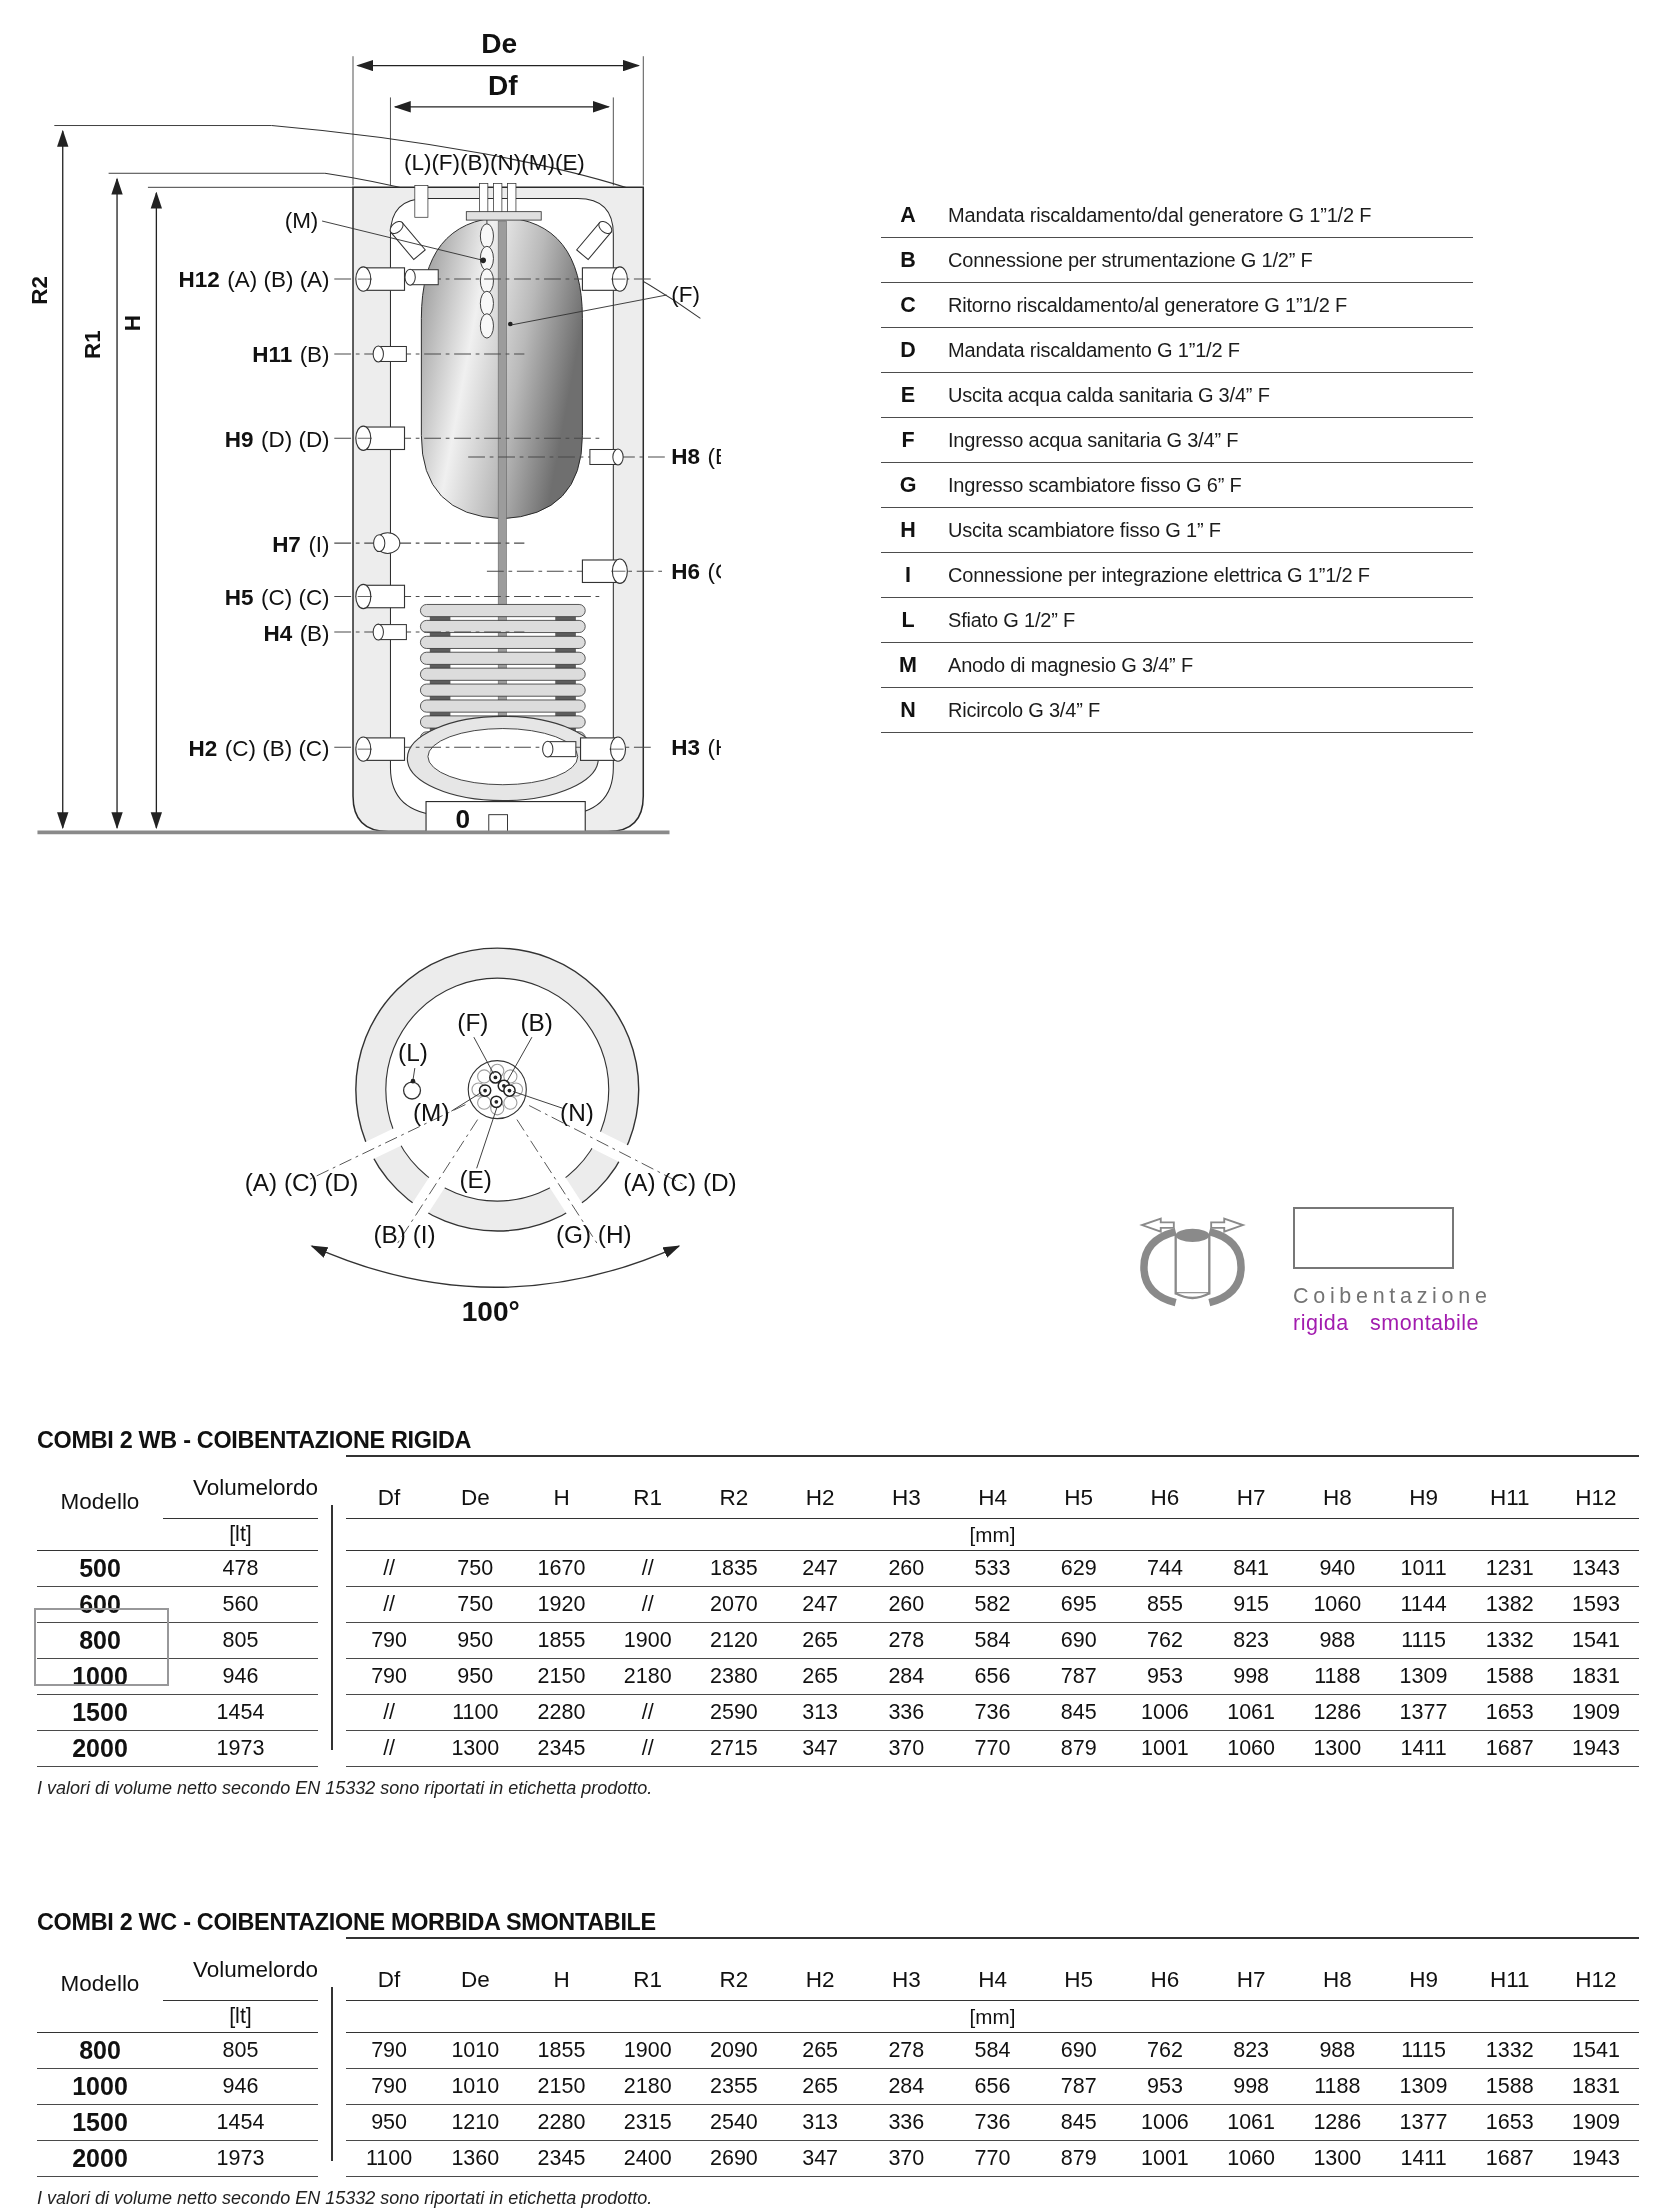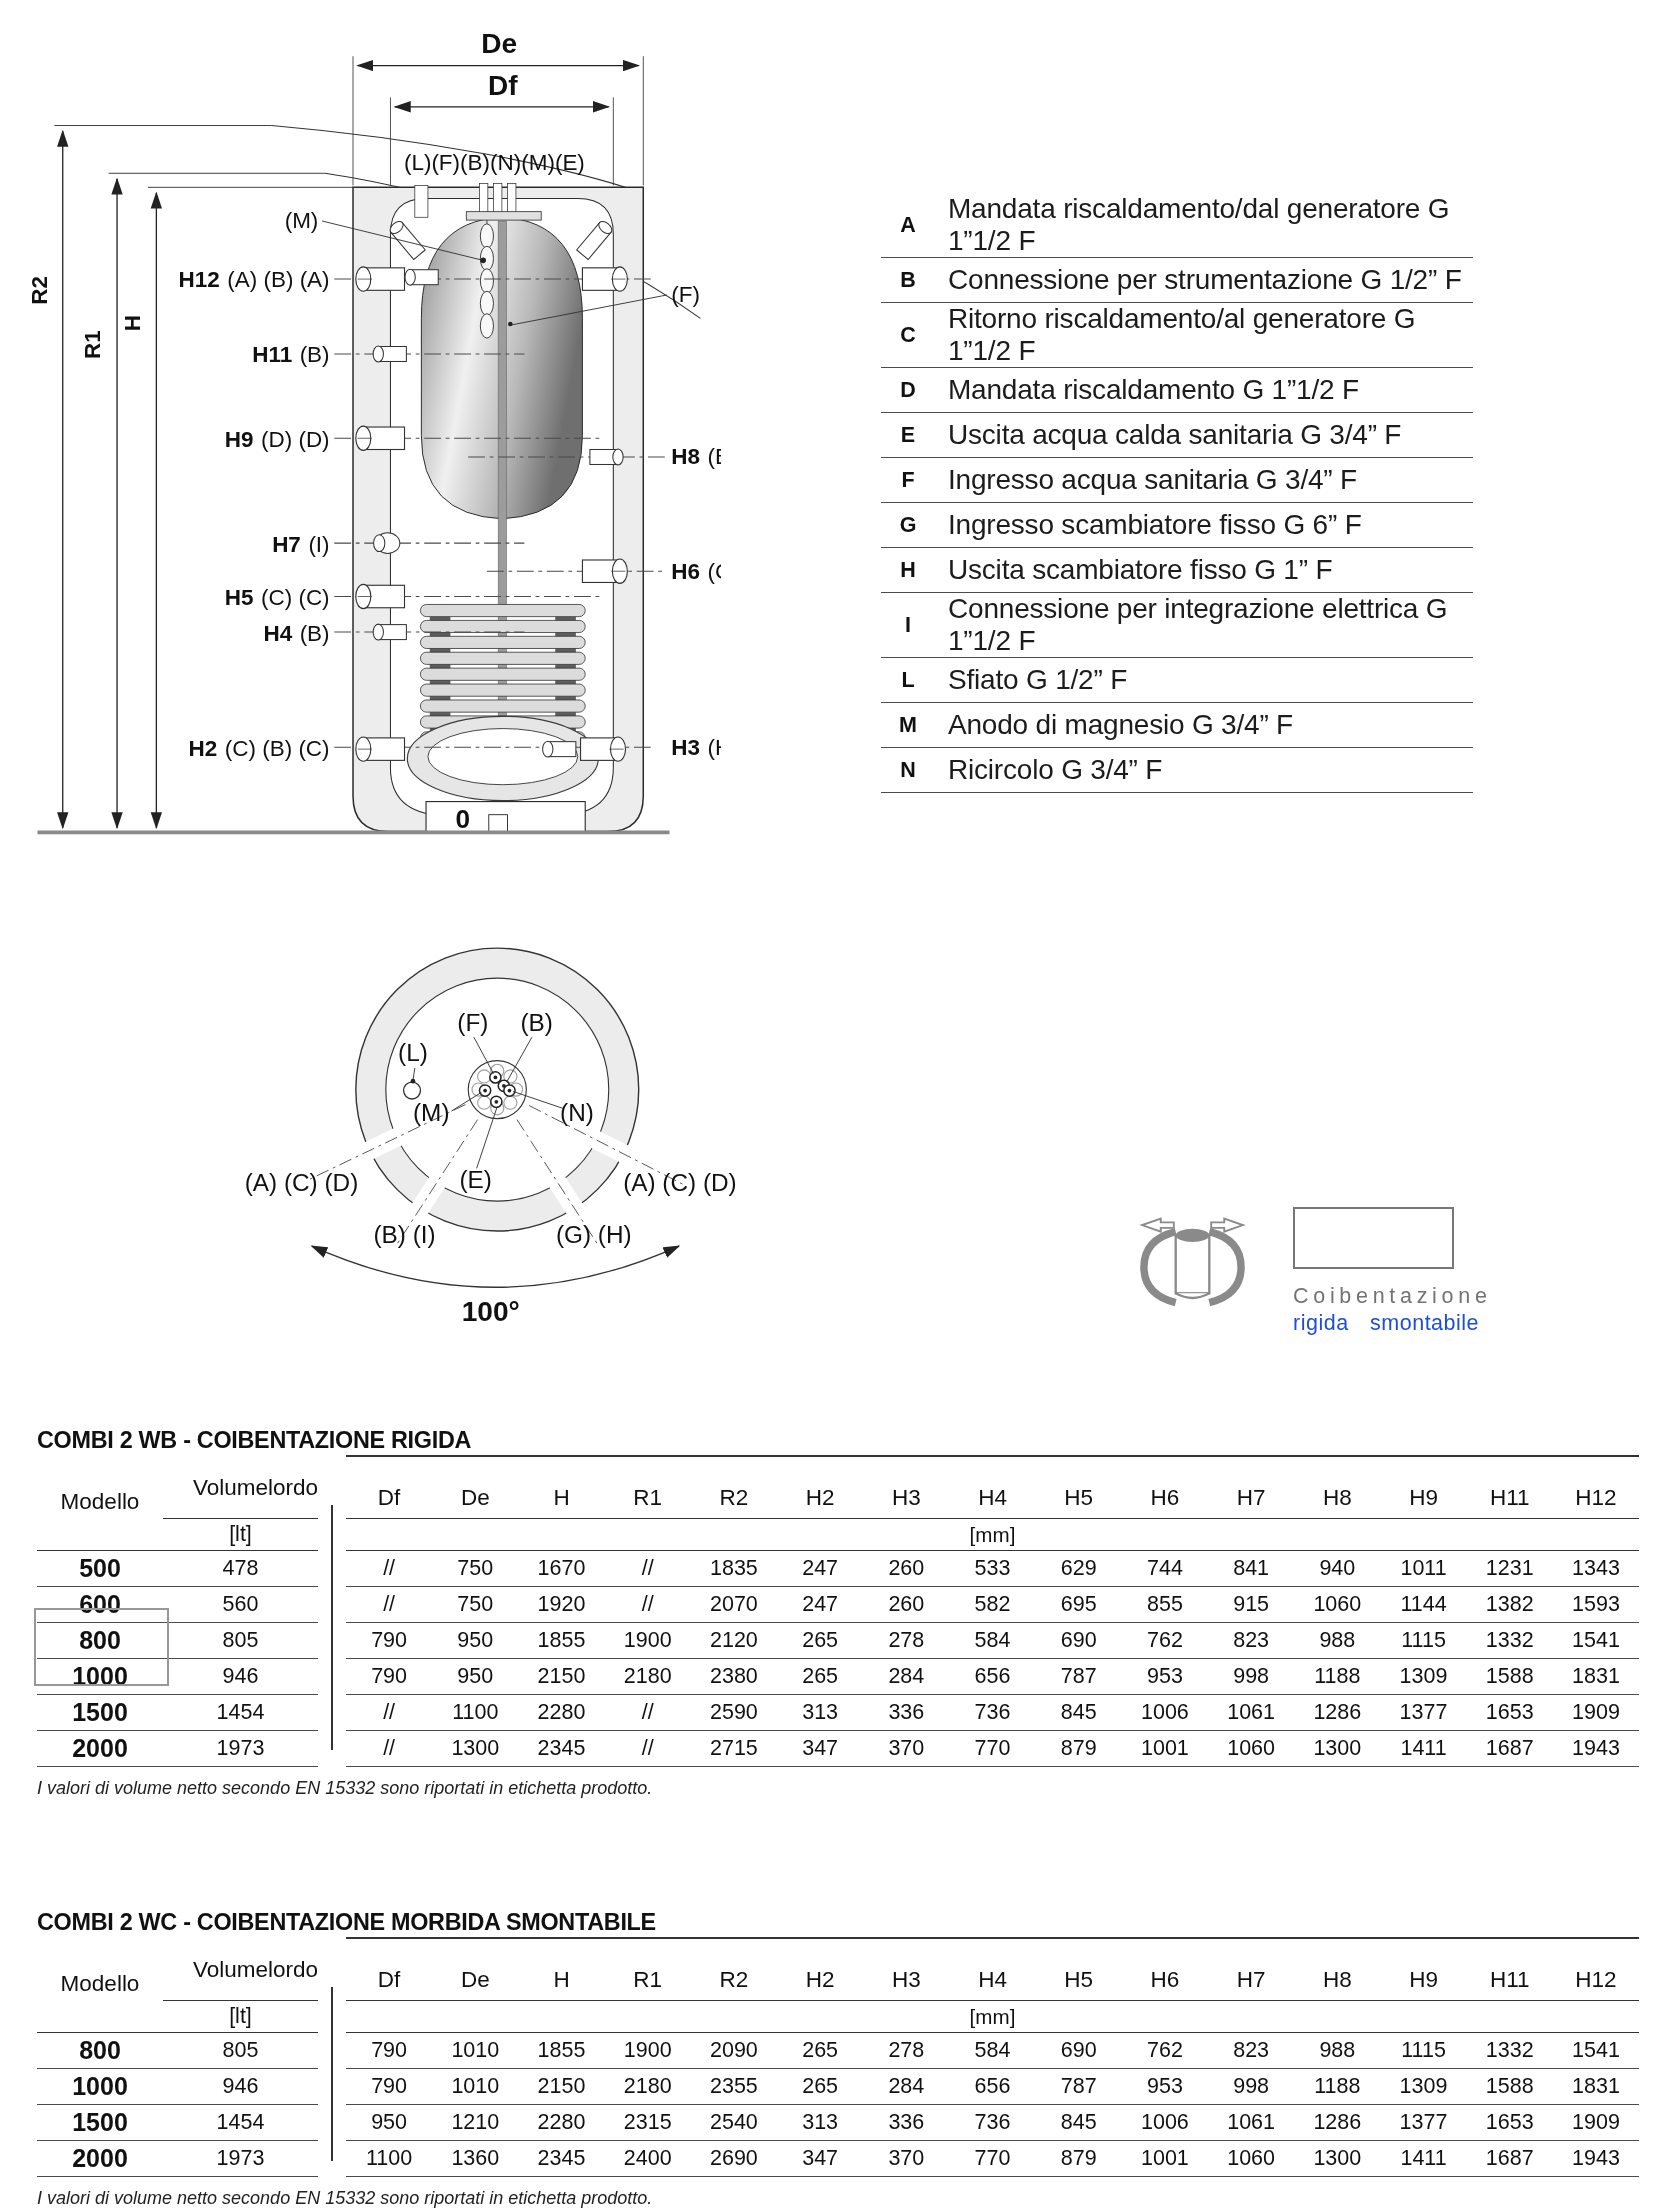--- a/index.html
+++ b/index.html
@@ -7,30 +7,30 @@
          font-family:"Liberation Sans","DejaVu Sans",sans-serif;color:#111;}
   svg text{font-family:"Liberation Sans","DejaVu Sans",sans-serif;fill:#111;}
 
   
   #sideview{position:absolute;left:0;top:0;}
 
   
   #legend{position:absolute;left:881px;top:193px;width:592px;}
   .lrow{display:flex;align-items:center;min-height:44px;border-bottom:1.4px solid #4d4d4d;}
   .lkey{width:54px;text-align:center;font-weight:bold;font-size:21.5px;}
-  .ltext{flex:1;padding-left:13px;font-size:28px;letter-spacing:-0.2px;color:#1c1c1c;}
+  .ltext{flex:1;padding-left:13px;font-size:20px;letter-spacing:-0.2px;color:#1c1c1c;}
 
   
   #topview{position:absolute;left:131px;top:918px;}
 
   
   #badge{position:absolute;left:1129px;top:1207px;display:flex;align-items:flex-start;gap:37px;}
   .badge-box{width:157px;height:58px;border:2.8px solid #777;background:#fff;}
   .badge-cap1{margin-top:15px;font-size:21.5px;letter-spacing:4.7px;color:#737373;white-space:nowrap;}
-  .badge-cap2{margin-top:1.9px;font-size:21.5px;letter-spacing:0.5px;word-spacing:15px;color:#1d4ed8;white-space:nowrap;}
+  .badge-cap2{margin-top:1.9px;font-size:21.5px;letter-spacing:0.5px;word-spacing:15px;color:#a21caf;white-space:nowrap;}
 
   
   .tblock{position:absolute;left:37px;width:1602px;}
   #t1{top:1426px;}
   #t2{top:1908px;}
   .ttitle{margin:0;height:32px;line-height:28px;font-size:23.4px;font-weight:bold;letter-spacing:-0.3px;white-space:nowrap;}
   .top-rule{position:absolute;left:309px;right:0;top:29px;height:1.9px;background:#333;}
   .vdiv{position:absolute;left:294px;top:79px;width:1.9px;background:#333;}
   #t1 .vdiv{height:245px;}
   #t2 .vdiv{height:174px;}

